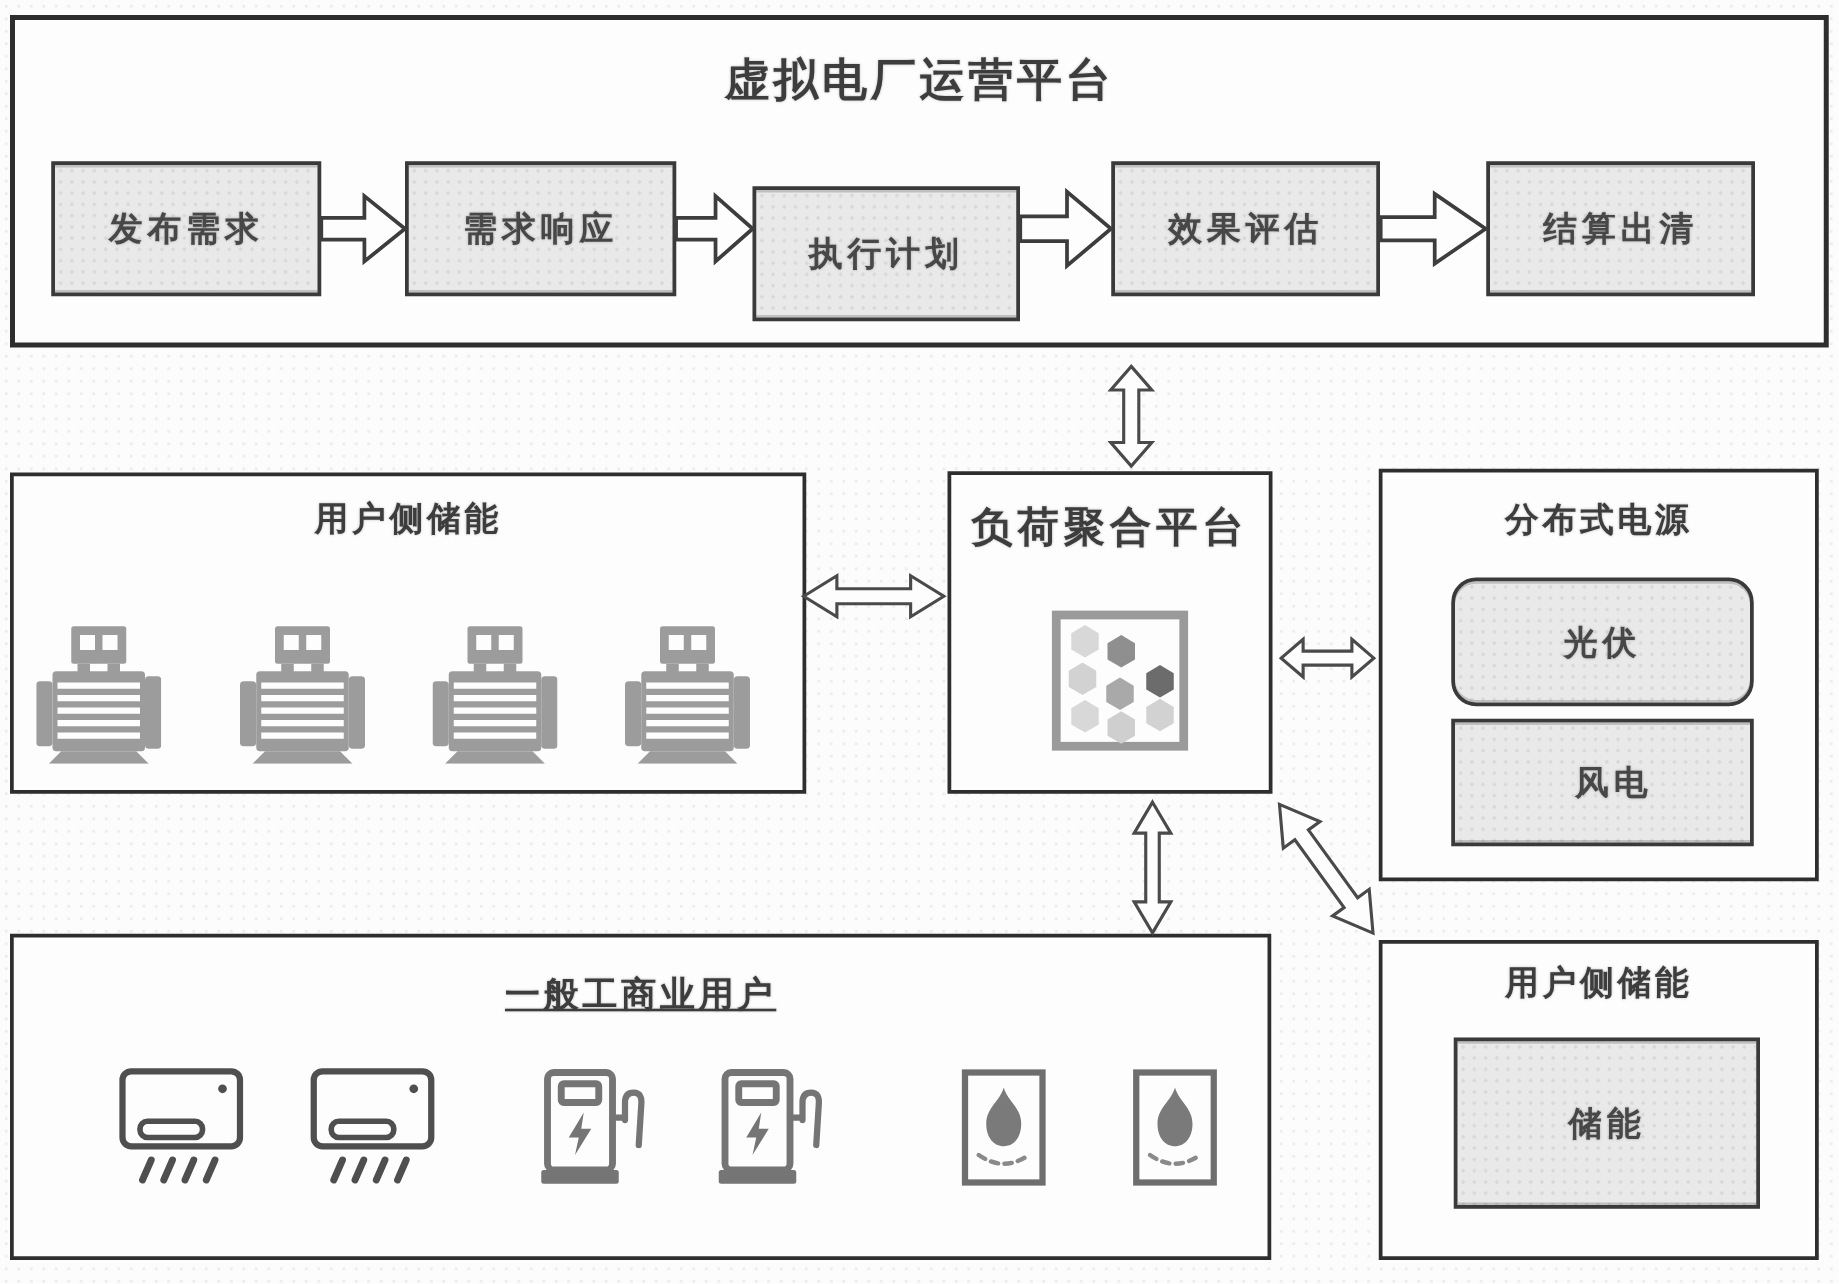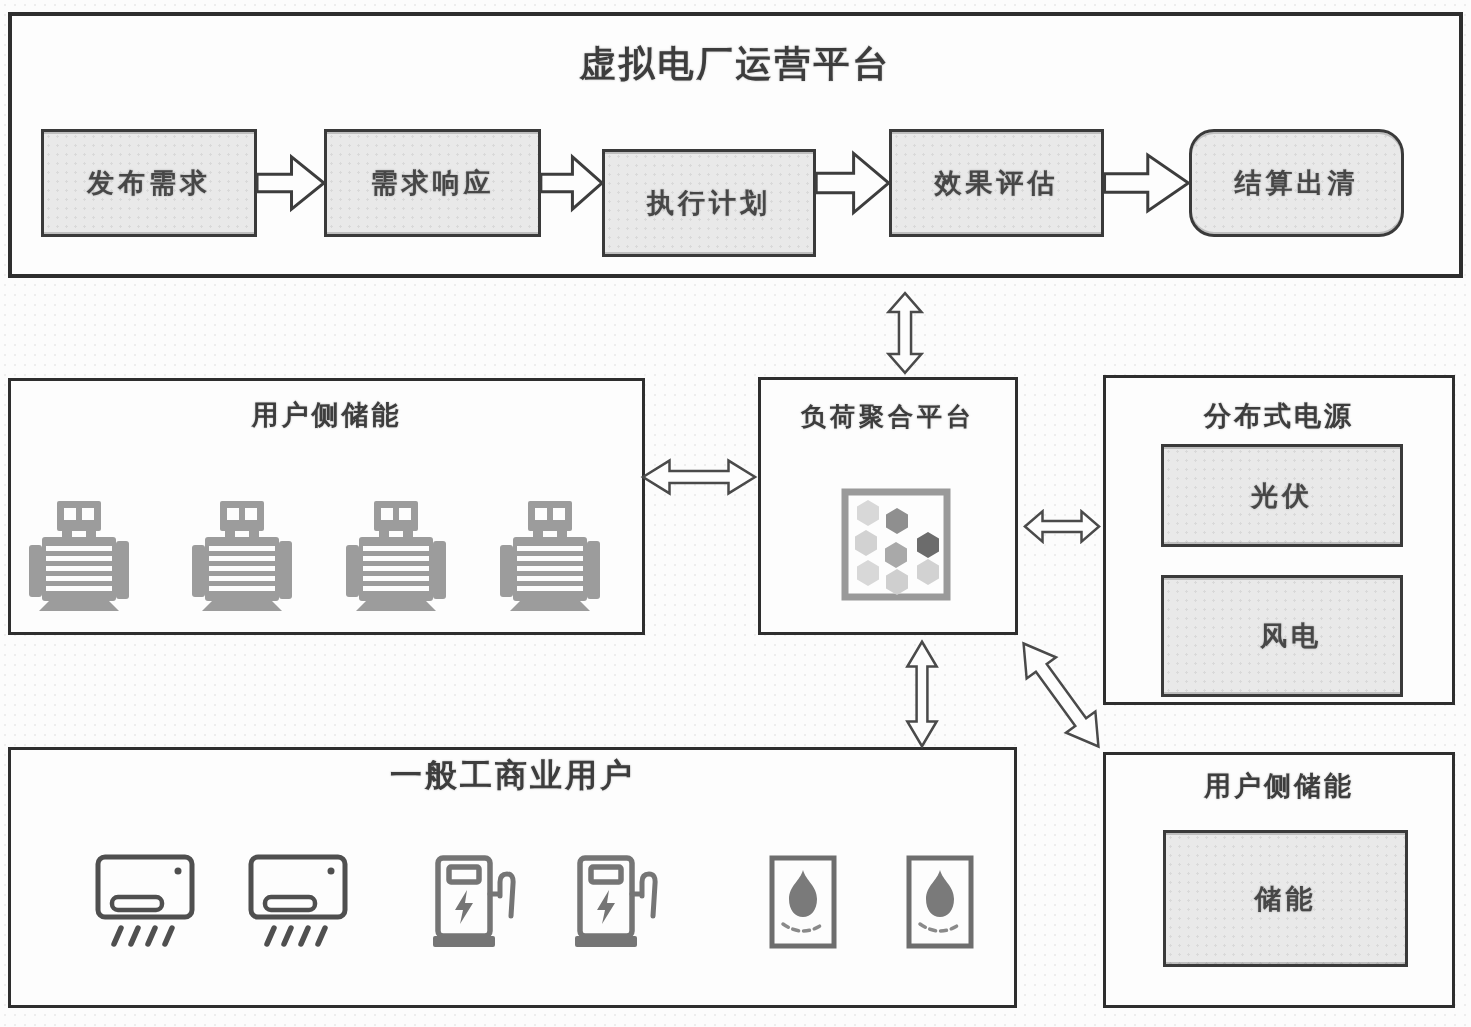--- a/index.html
+++ b/index.html
@@ -45,21 +45,21 @@
     </div>
     <div class="gray-box" style="left:312px;top:113px;width:217px;height:108px;">
       <span>需求响应</span>
     </div>
     <div class="gray-box" style="left:590px;top:113px;width:214px;height:108px;margin-top:20px;">
       <span>执行计划</span>
     </div>
     <div class="gray-box" style="left:877px;top:113px;width:215px;height:108px;">
       <span>效果评估</span>
     </div>
-    <div class="gray-box" style="left:1177px;top:113px;width:215px;height:108px;border-radius:25px;">
+    <div class="gray-box" style="left:1177px;top:113px;width:215px;height:108px;">
       <span>结算出清</span>
     </div>
 
     <svg class="abs" style="left:243px;top:137px;" width="71" height="60" viewBox="0 0 70 62" preserveAspectRatio="none">
       <polygon points="2,22 36,22 36,4 68,31 36,58 36,40 2,40" fill="#fdfdfd" stroke="#3d3d3d" stroke-width="3" vector-effect="non-scaling-stroke"></polygon>
     </svg>
     <svg class="abs" style="left:527px;top:137px;" width="65" height="60" viewBox="0 0 70 62" preserveAspectRatio="none">
       <polygon points="2,22 36,22 36,4 68,31 36,58 36,40 2,40" fill="#fdfdfd" stroke="#3d3d3d" stroke-width="3" vector-effect="non-scaling-stroke"></polygon>
     </svg>
     <svg class="abs" style="left:802px;top:133px;" width="77" height="68" viewBox="0 0 70 62" preserveAspectRatio="none">
@@ -149,46 +149,46 @@
           <rect x="17" y="47" width="66" height="5"></rect>
           <rect x="17" y="57" width="66" height="5"></rect>
           <rect x="17" y="67" width="66" height="5"></rect>
           <rect x="17" y="77" width="66" height="5"></rect>
           <rect x="17" y="87" width="66" height="5"></rect>
         </g>
     </svg>
   </div>
 
   <div class="box dots" style="left:758px;top:377px;width:260px;height:258px;border-width:3px;">
-    <div class="title" style="top:20px;font-size:25px;letter-spacing:4px;">负荷聚合平台</div>
+    <div class="title" style="top:20px;font-size:33px;letter-spacing:4px;">负荷聚合平台</div>
     <svg class="abs" style="left:80px;top:108px;" width="110" height="113" viewBox="0 0 110 113">
       <rect x="4" y="4" width="102" height="105" fill="#fdfdfd" stroke="#9a9a9a" stroke-width="7"></rect>
       <polygon points="27,12 38,18.5 38,31.5 27,38 16,31.5 16,18.5" fill="#d8d8d8"></polygon>
       <polygon points="56,20 67,26.5 67,39.5 56,46 45,39.5 45,26.5" fill="#8f8f8f"></polygon>
       <polygon points="25,42 36,48.5 36,61.5 25,68 14,61.5 14,48.5" fill="#d2d2d2"></polygon>
       <polygon points="87,44 98,50.5 98,63.5 87,70 76,63.5 76,50.5" fill="#6c6c6c"></polygon>
       <polygon points="55,54 66,60.5 66,73.5 55,80 44,73.5 44,60.5" fill="#a9a9a9"></polygon>
       <polygon points="27,72 38,78.5 38,91.5 27,98 16,91.5 16,78.5" fill="#d8d8d8"></polygon>
       <polygon points="56,81 67,87.5 67,100.5 56,107 45,100.5 45,87.5" fill="#cfcfcf"></polygon>
       <polygon points="87,71 98,77.5 98,90.5 87,97 76,90.5 76,77.5" fill="#d2d2d2"></polygon>
     </svg>
   </div>
 
   <div class="box dots" style="left:1103px;top:375px;width:352px;height:330px;border-width:3px;">
     <div class="title" style="top:20px;font-size:27px;">分布式电源</div>
-    <div class="gray-box" style="left:55px;top:66px;width:242px;height:103px;">
+    <div class="gray-box" style="left:55px;top:84px;width:242px;height:103px;border-radius:20px;">
       <span>光伏</span>
     </div>
-    <div class="gray-box" style="left:55px;top:197px;width:242px;height:122px;padding-left:18px;">
+    <div class="gray-box" style="left:55px;top:197px;width:242px;height:102px;padding-left:18px;">
       <span>风电</span>
     </div>
   </div>
 
   <div class="box dots" style="left:8px;top:747px;width:1009px;height:261px;border-width:3px;">
-    <div class="title" style="top:4px;font-size:32px;">一般工商业用户</div>
+    <div class="title" style="top:27px;font-size:28px;text-decoration:underline;">一般工商业用户</div>
 
     <svg class="abs" style="left:84px;top:104px;" width="100" height="96" viewBox="0 0 100 96">
       <rect x="3" y="3" width="94" height="60" rx="7" fill="#fdfdfd" stroke="#4f4f4f" stroke-width="5"></rect>
       <circle cx="83" cy="17" r="3.5" fill="#4f4f4f"></circle>
       <rect x="17" y="43" width="50" height="13" rx="6" fill="#fdfdfd" stroke="#4f4f4f" stroke-width="4.5"></rect>
       <g stroke="#4f4f4f" stroke-width="5.5" stroke-linecap="round">
           <path d="M26,74 L19,90"></path>
           <path d="M43,74 L36,90"></path>
           <path d="M60,74 L53,90"></path>
           <path d="M77,74 L70,90"></path>

